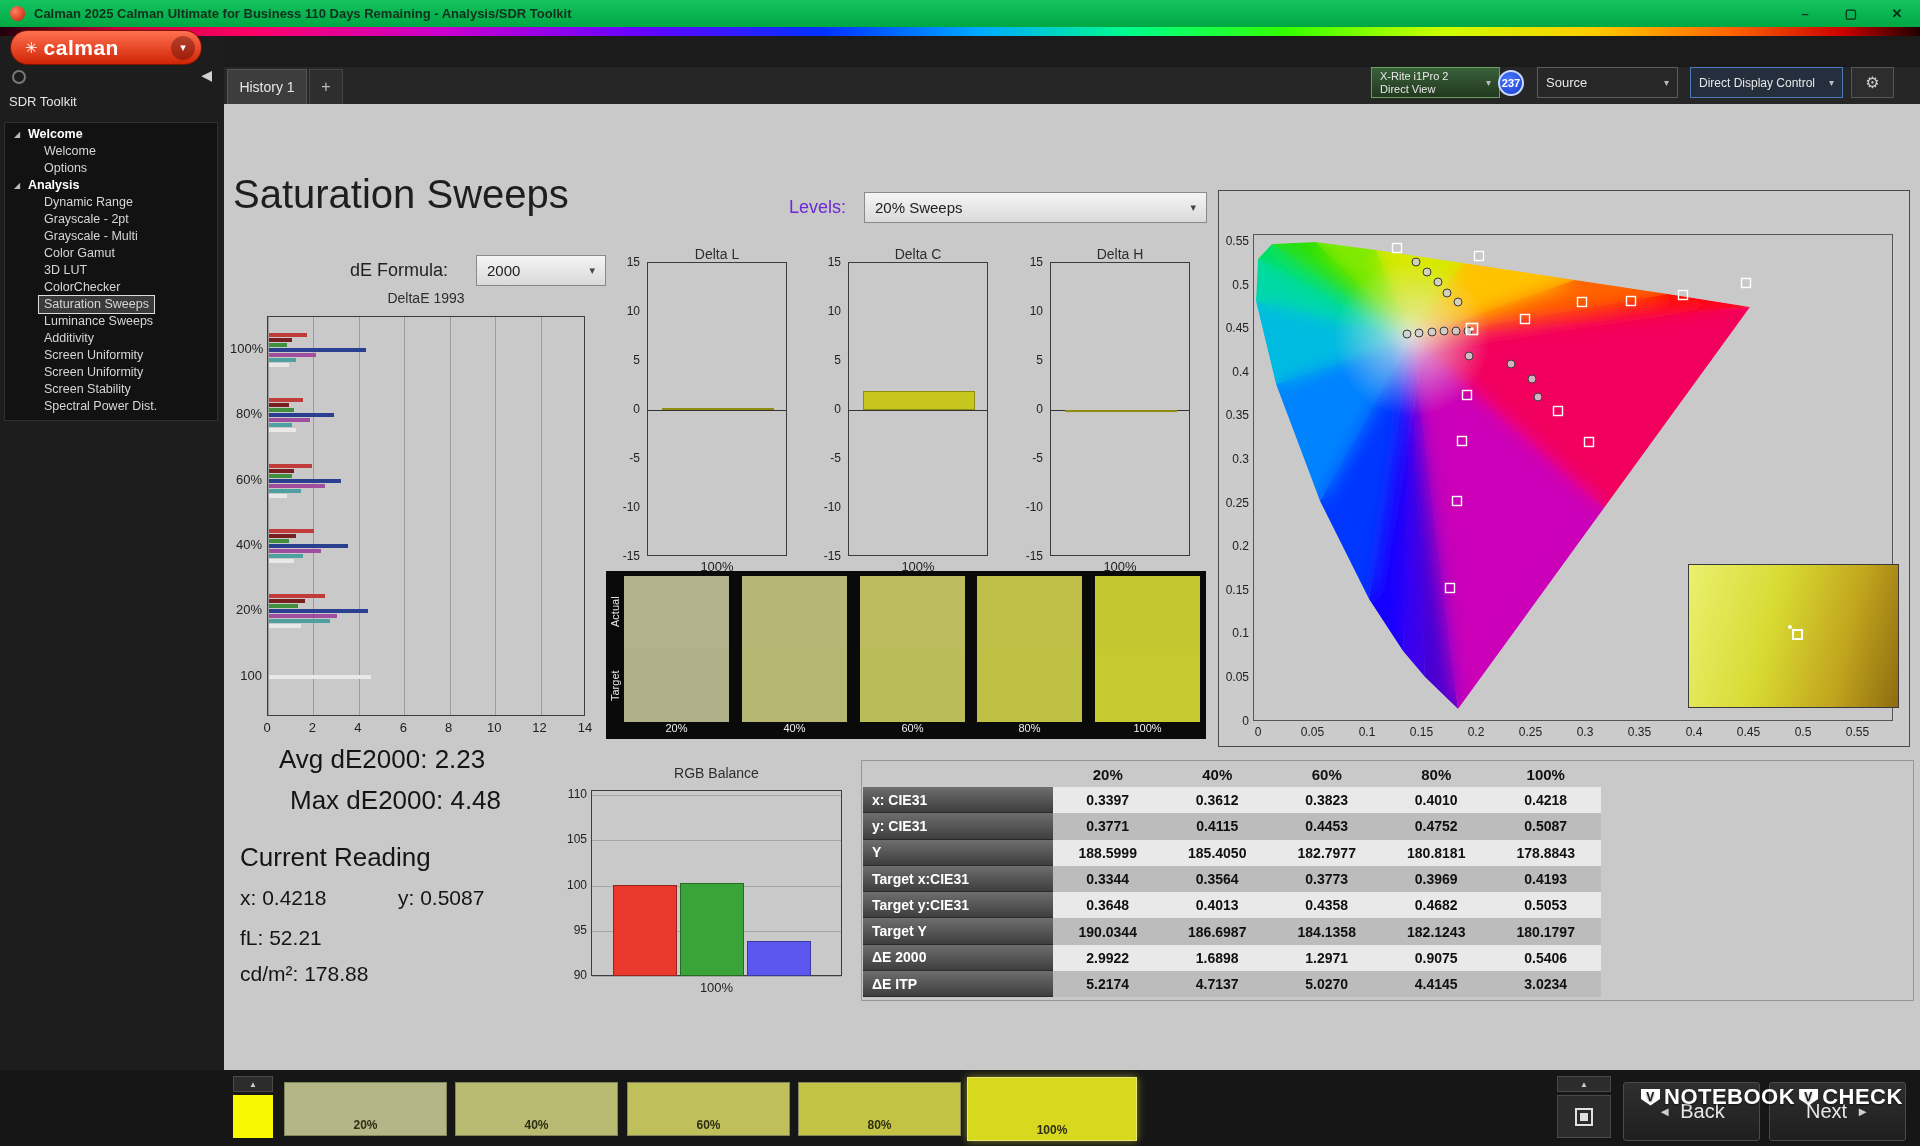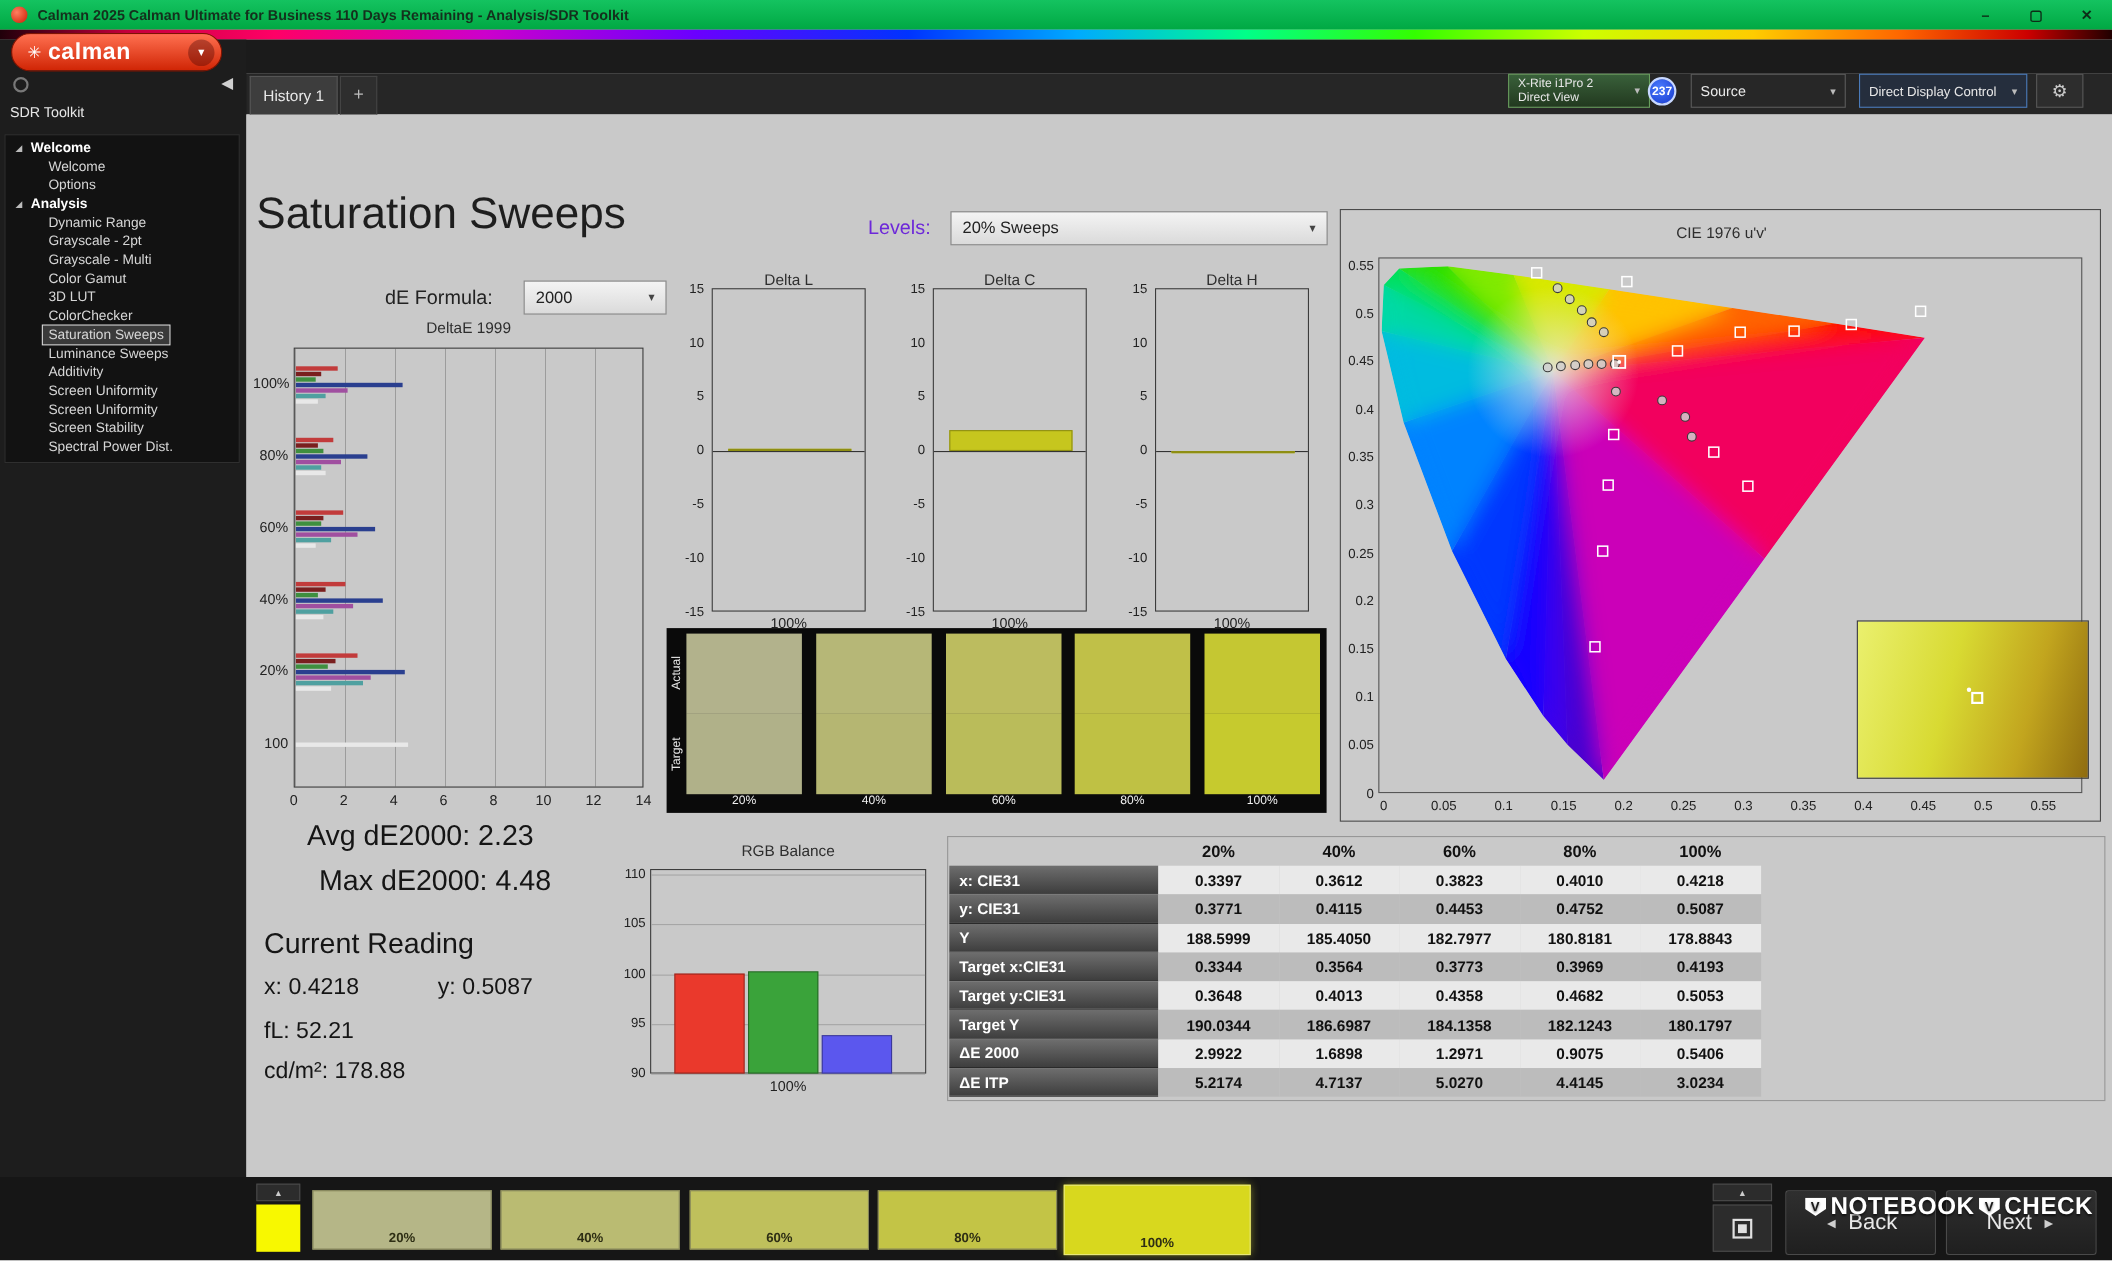--- a/index.html
+++ b/index.html
@@ -207,21 +207,21 @@
     <span>20% Sweeps</span>
     <span class="ddl">▾</span>
   </div>
   <div id="def-label">dE Formula:</div>
   <div class="ddlight" id="def-dd">
     <span>2000</span>
     <span class="ddl">▾</span>
   </div>
 
   <div id="deltae-chart">
-    <div class="ctitle" id="deltae-title">DeltaE 1999</div>
+    <div class="ctitle" id="deltae-title">DeltaE 1993</div>
     <div id="deltae-plot">
         <div class="de-bar" style="top: 15.5px; left: 1px; width: 38.3714px; background: rgb(194, 59, 59);"></div>
         <div class="de-bar" style="top: 20.5px; left: 1px; width: 22.5714px; background: rgb(122, 31, 31);"></div>
         <div class="de-bar" style="top: 25.5px; left: 1px; width: 18.0571px; background: rgb(63, 143, 63);"></div>
         <div class="de-bar" style="top: 30.5px; left: 1px; width: 97.0571px; background: rgb(42, 63, 143);"></div>
         <div class="de-bar" style="top: 35.5px; left: 1px; width: 47.4px; background: rgb(160, 79, 160);"></div>
         <div class="de-bar" style="top: 40.5px; left: 1px; width: 27.0857px; background: rgb(79, 160, 160);"></div>
         <div class="de-bar" style="top: 45.5px; left: 1px; width: 20.3143px; background: rgb(232, 232, 232);"></div>
         <div class="de-bar" style="top: 80.5px; left: 1px; width: 33.8571px; background: rgb(194, 59, 59);"></div>
         <div class="de-bar" style="top: 85.5px; left: 1px; width: 20.3143px; background: rgb(122, 31, 31);"></div>
@@ -293,21 +293,20 @@
       </div>
       <div class="sw-label" style="left: 371px;">80%</div>
       <div class="sw-col" style="left: 489px;">
         <div class="sw-half" style="background: rgb(197, 199, 50);"></div>
         <div class="sw-half" style="background: rgb(198, 202, 46);"></div>
       </div>
       <div class="sw-label" style="left: 489px;">100%</div>
     </div>
 
   <div id="cie-chart">
-    <div class="ctitle" id="cie-title">CIE 1976 u'v'</div>
     <div id="cie-plot">
       <svg id="cie-svg" width="640" height="487" viewBox="0 0 640 487">
         <defs>
           <clipPath id="hs">
               <path d="M204,474 L171,442 L149,416 L115,364 L66,266 L22,149 L2,66 L4,24 L18,9 L62,7 L122,15 L209,28 L321,45 L414,59 L496,72 Z"></path>
             </clipPath>
           <filter id="blurf" x="-20%" y="-20%" width="140%" height="140%">
               <feGaussianBlur stdDeviation="9"></feGaussianBlur>
             </filter>
           <radialGradient id="wp">

